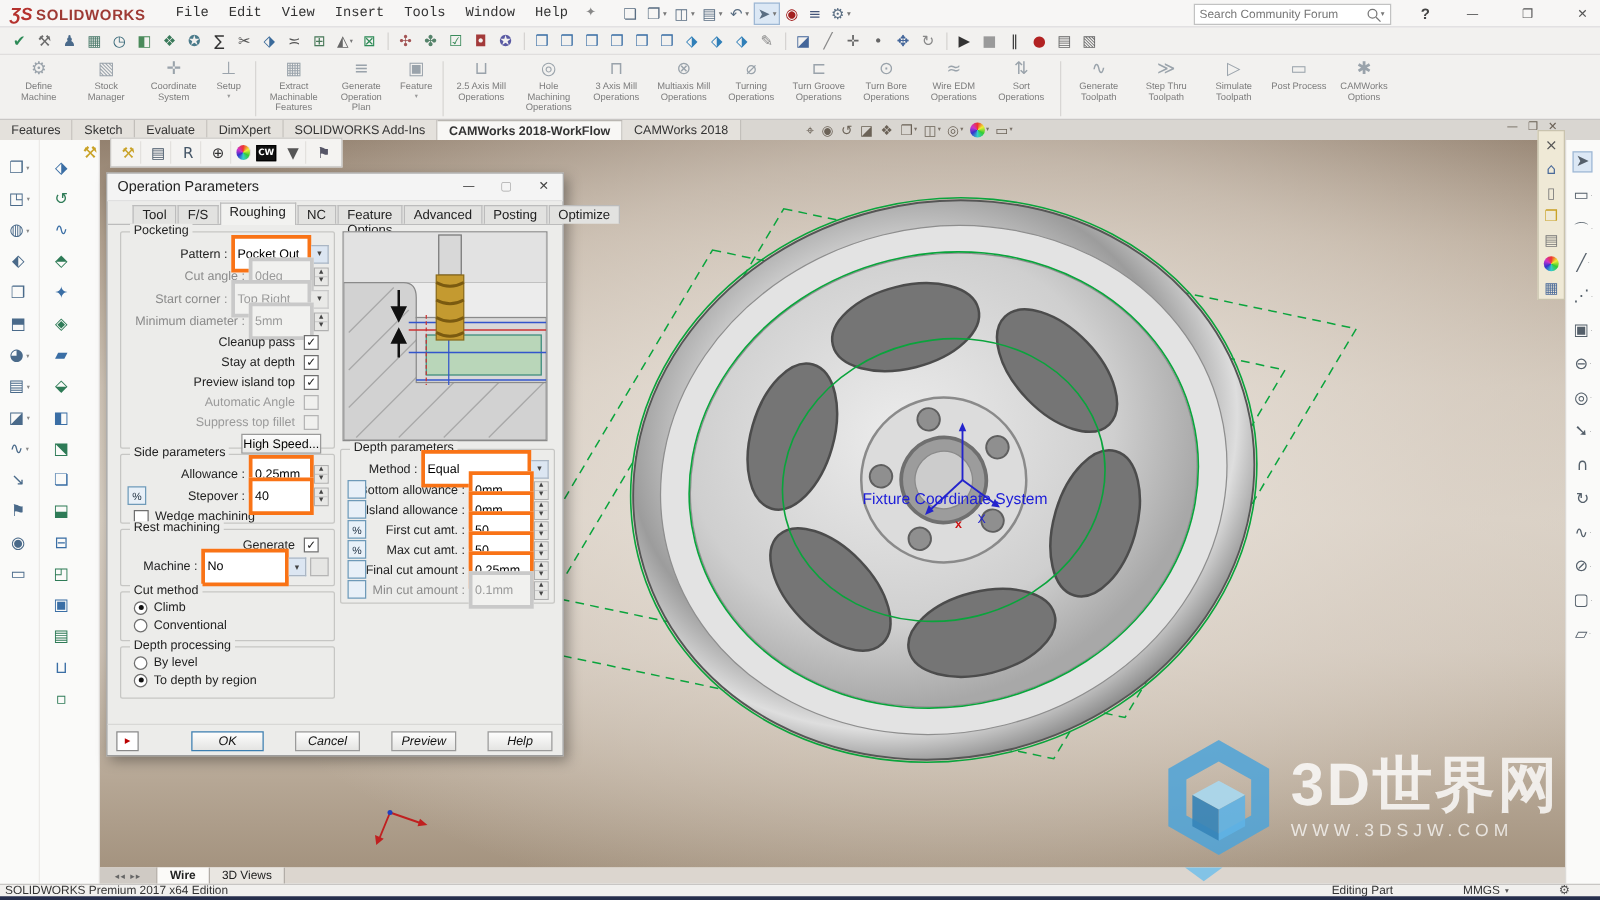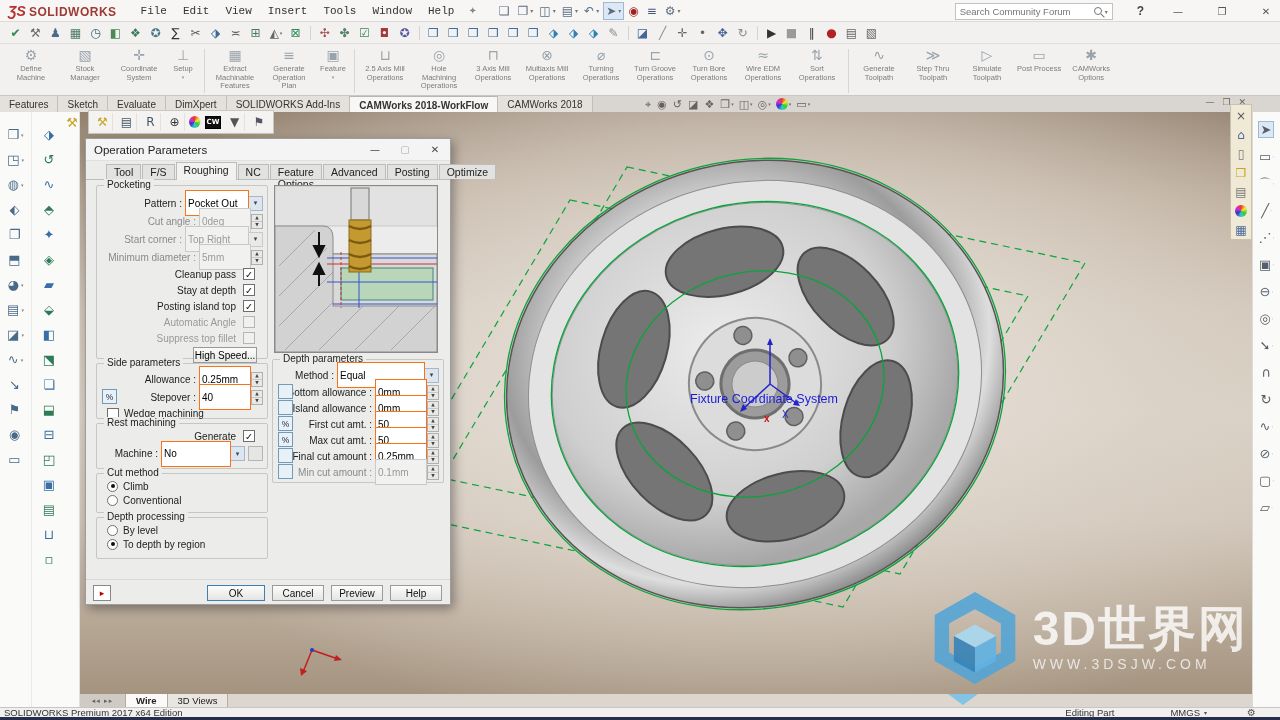--- a/index.html
+++ b/index.html
@@ -113,21 +113,21 @@
   .dlg-tabs { display:flex; align-items:flex-end; height:19px; padding-left:20px; border-bottom:1px solid #bcbcbc; }
   .dtab { font-size:10.5px; color:#222; padding:1px 7px 2px 7px; border:1px solid #bcbcbc; border-bottom:none;
     background:#e2e2e0; margin-right:1px; height:15px; }
   .dtab.active { background:#f2f2f0; height:18px; font-weight:normal; position:relative; top:1px; }
 
   .fs { position:absolute; border:1px solid #c6c6c4; border-radius:2px; background:transparent; }
   .fs .legend { position:absolute; top:-7px; left:7px; background:#ececea; padding:0 3px; font-size:10px; color:#222; }
   .vrow,.crow,.hsrow { display:flex; align-items:center; justify-content:flex-end; height:18px; padding-right:4px; position:relative; }
   .crow { height:16px; padding-right:12px; }
   .flabel,.clabel { font-size:10px; color:#222; margin-right:3px; white-space:nowrap; }
-  .fval { width:52px; height:15px; border:1px solid #f97316; background:#fff; font-size:10px; padding:12px 2px;
+  .fval { width:52px; height:15px; border:3px solid #f97316; background:#fff; font-size:10px; padding:12px 2px;
     display:flex; align-items:center; overflow:hidden; }
   .vrow.combo .fval { width:64px; }
   .combo-arrow { display:none; width:14px; height:15px; background:#dce6f2; border:1px solid #aab6c4; border-left:none;
     align-items:center; justify-content:center; }
   .combo-arrow::after { content:"▾"; font-size:7px; color:#444; font-family:"DejaVu Sans",sans-serif; }
   .vrow.combo .combo-arrow { display:flex; }
   .spinner { width:12px; height:15px; display:flex; flex-direction:column; border:1px solid #b0b0b0; }
   .spinner::before, .spinner::after { flex:1; display:flex; align-items:center; justify-content:center;
     font-size:4.5px; color:#444; background:#e8e8e6; font-family:"DejaVu Sans",sans-serif; }
   .spinner::before { content:"▲"; border-bottom:1px solid #c8c8c8; }
@@ -142,21 +142,21 @@
   .smallbtn { width:64px; height:16px; border:1px solid #9a9a9a; background:linear-gradient(#fcfcfc,#e8e8e6);
     font-size:10px; display:flex; align-items:center; justify-content:center; }
   .pctbox { position:absolute; left:5px; top:1px; width:15px; height:15px; border:1px solid #6f9ab8; background:#e8f0f8;
     font-size:8.5px; color:#234; display:flex; align-items:center; justify-content:center; }
   .rrow { display:flex; align-items:center; height:14px; padding-left:10px; }
   .rad { width:11px; height:11px; border:1px solid #6f6f6f; border-radius:50%; background:#fff; margin-right:5px; position:relative; flex:none; }
   .rrow.on .rad::after { content:""; position:absolute; left:2.5px; top:2.5px; width:4px; height:4px; background:#111; border-radius:50%; }
   .rlab { font-size:10px; color:#222; }
   .graybtn { width:15px; height:15px; border:1px solid #b5b5b5; background:#e5e5e3; margin-left:3px; }
   .dlg-footer { position:absolute; left:0; right:0; top:440px; height:26px; border-top:1px solid #d8d8d6; }
-  .fbt { position:absolute; right:8px; top:5px; display:flex; gap:7px; }
+  .fbt { position:absolute; right:8px; top:5px; display:flex; gap:25px;font-style:italic; }
   .btn { width:52px; height:16px; border:1px solid #9a9a9a; background:linear-gradient(#fdfdfd,#e4e4e2);
     font-size:10px; display:flex; align-items:center; justify-content:center; color:#111; }
   .btn.default { border:1px solid #3c7fb1; width:58px; }
   .corner-ic { position:absolute; left:7px; top:5px; width:18px; height:16px; border:1px solid #888; background:#fff;
     font-size:9px; color:#b00; display:flex; align-items:center; justify-content:center; font-family:"DejaVu Sans",sans-serif; }
   .preview { position:absolute; left:188px; top:46px; width:164px; height:168px; border:1px solid #8a8a8a; background:#ececec; }
 
   
   .modeltabs { position:absolute; left:80px; top:694px; width:1172px; height:13px; background:rgba(216,210,202,.9);
     display:flex; align-items:stretch; z-index:4; }
@@ -1128,21 +1128,21 @@
           <span class="clabel">Cleanup pass</span>
           <span class="cb">✓</span>
         </div>
 
         <div class="crow">
           <span class="clabel">Stay at depth</span>
           <span class="cb">✓</span>
         </div>
 
         <div class="crow">
-          <span class="clabel">Posting island top</span>
+          <span class="clabel">Preview island top</span>
           <span class="cb">✓</span>
         </div>
 
         <div class="crow dis">
           <span class="clabel">Automatic Angle</span>
           <span class="cb"></span>
         </div>
 
         <div class="crow dis">
           <span class="clabel">Suppress top fillet</span>

